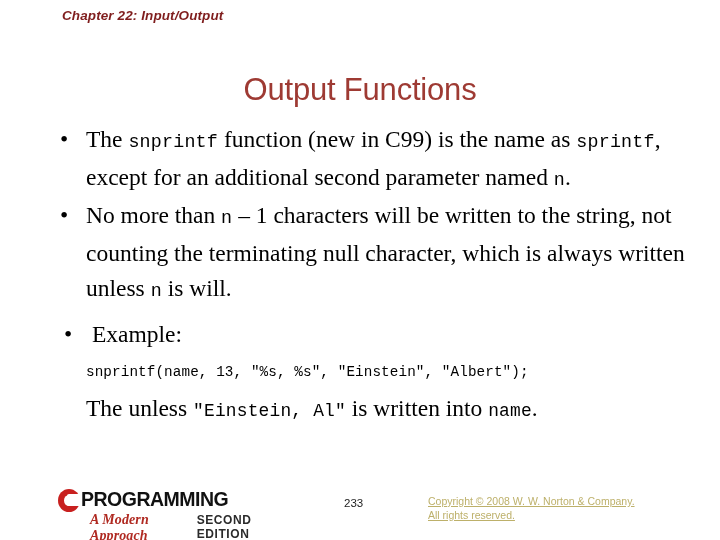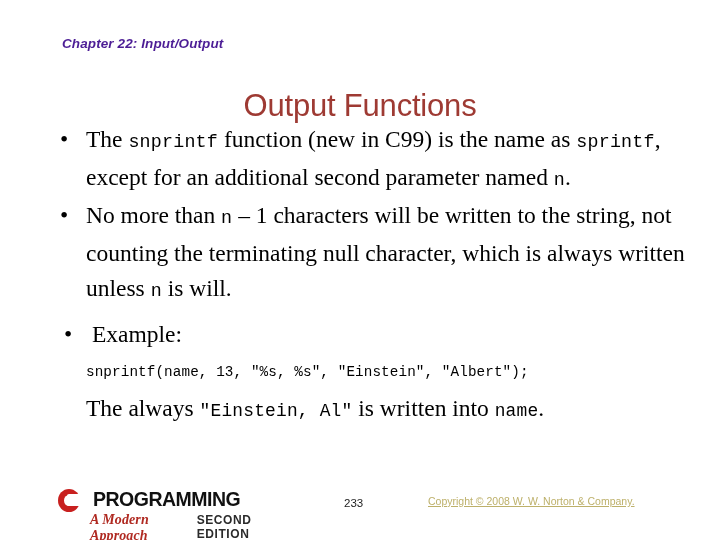--- a/index.html
+++ b/index.html
@@ -18,35 +18,35 @@
     position: relative;
     width: 720px;
     height: 540px;
     background: #ffffff;
   }
 
   
   .chapter-header {
     position: absolute;
     left: 62px;
-    top: 36px;
+    top: 8px;
     font-family: "Liberation Sans", sans-serif;
     font-size: 13.5px;
     font-weight: bold;
     font-style: italic;
-    color: #4c1d95;
+    color: #7f1d1d;
     letter-spacing: 0.1px;
     white-space: nowrap;
   }
 
   
   .slide-title {
     position: absolute;
     left: 0;
-    top: 88px;
+    top: 72px;
     width: 720px;
     text-align: center;
     font-family: "Liberation Sans", sans-serif;
     font-size: 31px;
     font-weight: normal;
     color: #9e3a33;
     letter-spacing: -0.2px;
   }
 
   
@@ -126,21 +126,20 @@
     left: 58px;
     top: 0px;
     width: 230px;
     height: 44px;
   }
   .logo-top {
     position: relative;
     height: 24px;
     display: flex;
     align-items: center;
-    gap: 12px;
   }
   .logo-c {
     display: inline-block;
     width: 22px;
     height: 23px;
     position: relative;
     margin-right: 1px;
     flex: none;
   }
   .logo-c::before {
@@ -246,21 +245,21 @@
     </div>
 
     <div class="bullet-row lvl1 example">
       <span class="dot">•</span>
       <span class="bullet-text"><span>Example:</span></span>
     </div>
 
     <div class="code-line">snprintf(name, 13, "%s, %s", "Einstein", "Albert");</div>
 
     <div class="result-line">
-      <span><span>The always </span><span class="code">"Einstein, Al"</span><span> is written into </span><span class="code">name</span><span>.</span></span>
+      <span><span>The unless </span><span class="code">"Einstein, Al"</span><span> is written into </span><span class="code">name</span><span>.</span></span>
     </div>
 
   </div>
 
   <div class="footer">
 
     <div class="logo">
       <div class="logo-top">
         <span class="logo-c">
             <span class="inner"></span>
@@ -270,17 +269,18 @@
       <div class="logo-sub">
         <span class="logo-tagline">A Modern Approach</span>
         <span class="logo-edition">Second Edition</span>
       </div>
     </div>
 
     <div class="page-number">233</div>
 
     <div class="copyright">
       <div>Copyright © 2008 W. W. Norton &amp; Company.</div>
+      <div>All rights reserved.</div>
     </div>
 
   </div>
 
 </div>
 
 </body></html>

